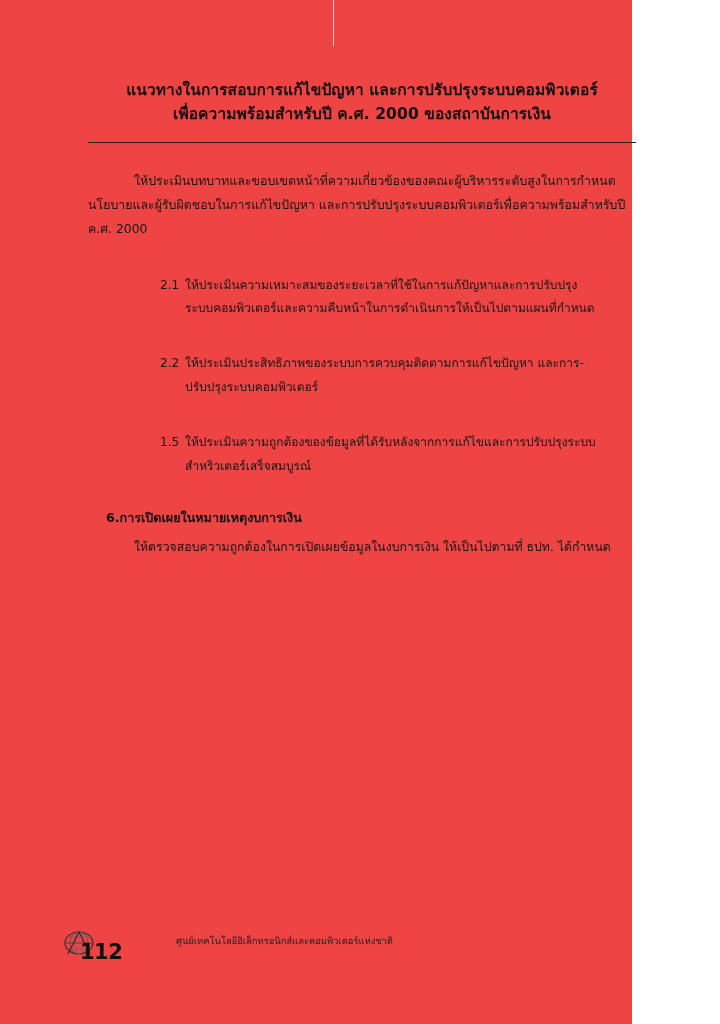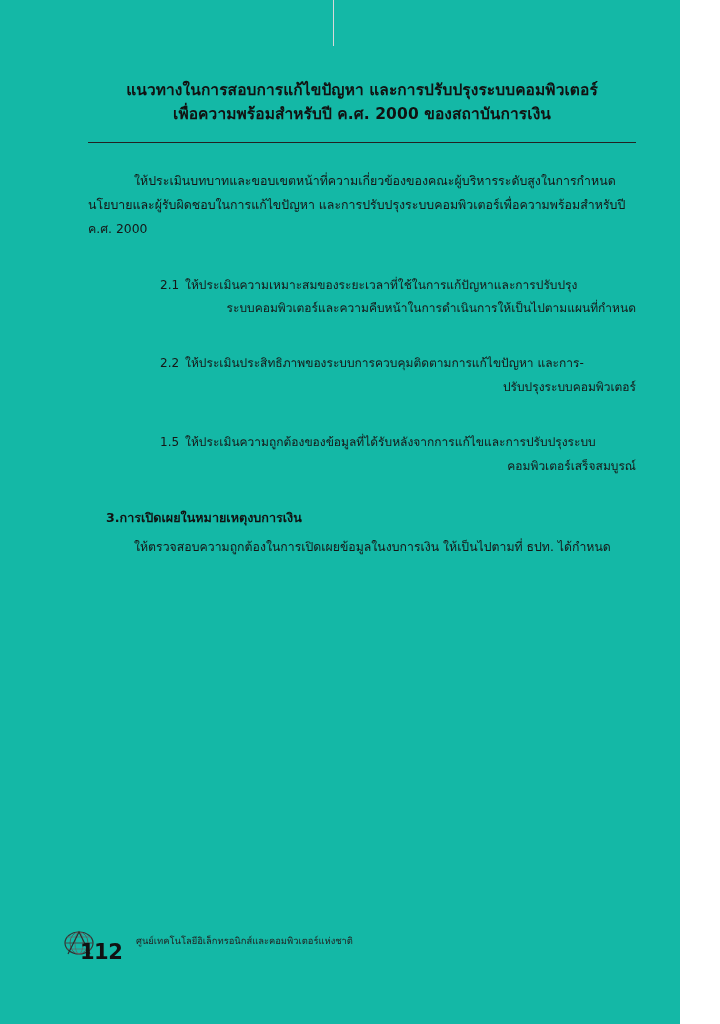--- a/index.html
+++ b/index.html
@@ -11,23 +11,23 @@
     width: 720px;
     height: 1024px;
     font-family: "DejaVu Sans", "Liberation Sans", sans-serif;
     color: #1a1a1a;
     position: relative;
     overflow: hidden;
   }
   .page {
     position: absolute;
     left: 0; top: 0;
-    width: 680px;
+    width: 632px;
     height: 1024px;
-    background: #14b8a6;
+    background: #ef4444;
     text-decoration: underline;
   }
   
   .scan-line {
     position: absolute;
     left: 333px;
     top: 0;
     width: 1px;
     height: 46px;
     background: #d8d8d8;
@@ -92,21 +92,20 @@
   .sub-item .num {
     flex: 0 0 auto;
     padding-right: 6px;
     white-space: nowrap;
   }
   .sub-item .txt {
     flex: 1 1 auto;
   }
   .sub-item .txt .l2 {
     display: block;
-    text-align: right;
   }
   .section-3-heading {
     font-weight: bold;
     font-size: 12.6px;
     margin-left: 18px;
     margin-top: 30px;
     color: #111;
   }
   .para-3 {
     font-size: 12.3px;
@@ -115,20 +114,21 @@
     margin-left: 46px;
     color: #161616;
   }
   
   .footer {
     position: absolute;
     left: 62px;
     bottom: 62px;
     display: flex;
     align-items: flex-end;
+    gap: 40px;
   }
   .logo {
     position: relative;
     width: 34px;
     height: 34px;
     margin-right: 6px;
   }
   .logo svg { display: block; }
   .page-number {
     position: absolute;
@@ -187,29 +187,29 @@
           <span class="txt">
             <span>ให้ประเมินประสิทธิภาพของระบบการควบคุมติดตามการแก้ไขปัญหา  และการ-</span>
             <span class="l2">ปรับปรุงระบบคอมพิวเตอร์</span>
           </span>
         </div>
 
         <div class="sub-item">
           <span class="num">1.5</span>
           <span class="txt">
             <span>ให้ประเมินความถูกต้องของข้อมูลที่ได้รับหลังจากการแก้ไขและการปรับปรุงระบบ</span>
-            <span class="l2">คอมพิวเตอร์เสร็จสมบูรณ์</span>
+            <span class="l2">สำหริวเตอร์เสร็จสมบูรณ์</span>
           </span>
         </div>
 
       </div>
     </div>
 
     <div>
-      <div class="section-3-heading">3.การเปิดเผยในหมายเหตุงบการเงิน</div>
+      <div class="section-3-heading">6.การเปิดเผยในหมายเหตุงบการเงิน</div>
       <div class="para-3">ให้ตรวจสอบความถูกต้องในการเปิดเผยข้อมูลในงบการเงิน ให้เป็นไปตามที่ ธปท. ได้กำหนด</div>
     </div>
 
   </div>
 
   <div class="footer">
     <div class="logo">
       <svg width="34" height="34" viewBox="0 0 34 34" xmlns="http://www.w3.org/2000/svg">
         <ellipse cx="17" cy="15" rx="14" ry="11" fill="none" stroke="#333" stroke-width="1.2"></ellipse>
         <ellipse cx="17" cy="15" rx="9" ry="11" fill="none" stroke="#555" stroke-width="0.9"></ellipse>

